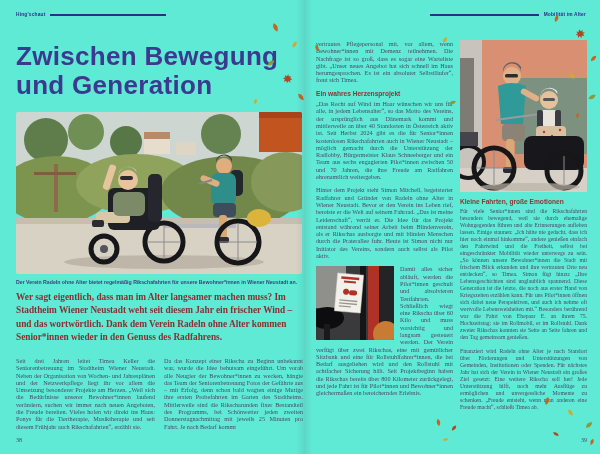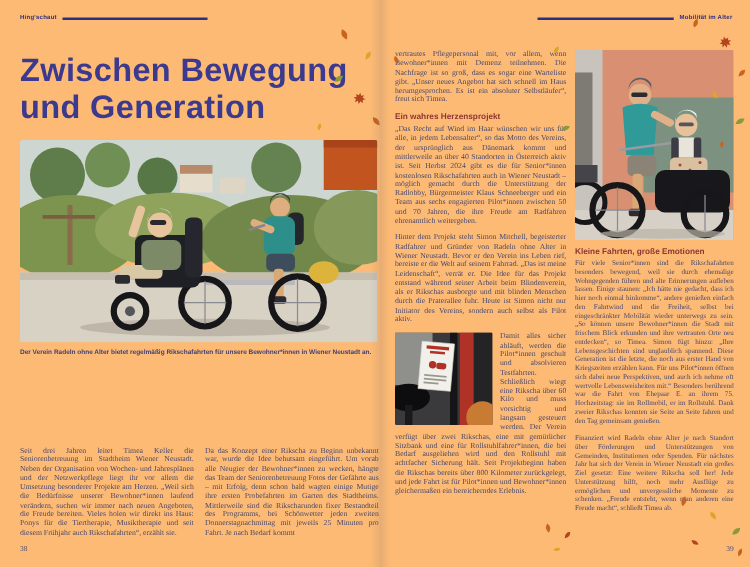--- a/index.html
+++ b/index.html
@@ -1,16 +1,16 @@
 <!DOCTYPE html>
 <html><head>
 <meta charset="utf-8">
 <style>
   html,body{margin:0;padding:0;background:#e8e8e8;}
-  .page{position:relative;width:600px;height:454px;background:#fdba74;overflow:hidden;
+  .page{position:relative;width:600px;height:454px;background:#5eead4;overflow:hidden;
         font-family:"Liberation Serif",serif;}
   .fold{position:absolute;left:296px;top:0;width:16px;height:454px;
         background:linear-gradient(90deg,rgba(90,90,110,0) 0%,rgba(90,90,110,0.10) 45%,rgba(90,90,110,0.14) 52%,rgba(90,90,110,0) 100%);}
   
   .hdr{position:absolute;top:12px;display:flex;align-items:center;gap:5px;}
   .hdr-left{left:16px;width:150px;}
   .hdr-right{left:430px;width:156px;}
   .hdr-label{font-family:"Liberation Sans",sans-serif;font-weight:bold;font-size:4.8px;
              color:#2d2f87;letter-spacing:.2px;white-space:nowrap;}
   .hdr-rule{height:2px;background:#2d2f87;flex:1;}
@@ -117,20 +117,21 @@
       <rect x="200" y="125" width="13" height="6" rx="2" fill="#2b2b31"></rect>
       <circle cx="222" cy="130" r="21" fill="none" stroke="#17171a" stroke-width="5"></circle>
       <line x1="222" y1="111" x2="222" y2="149" stroke="#8a8a90" stroke-width="1"></line>
       <line x1="203" y1="130" x2="241" y2="130" stroke="#8a8a90" stroke-width="1"></line>
       <line x1="183" y1="72" x2="196" y2="68" stroke="#85858b" stroke-width="2"></line>
       <ellipse cx="243" cy="106" rx="12" ry="9" fill="#dcb43c"></ellipse>
     </svg>
   </div>
   <div class="caption">Der Verein Radeln ohne Alter bietet regelmäßig Rikschafahrten für unsere Bewohner*innen in Wiener Neustadt an.</div>
 
+  <div class="lede">Wer sagt eigentlich, dass man im Alter langsamer machen muss? Im Stadtheim Wiener Neustadt weht seit diesem Jahr ein frischer Wind – und das wortwörtlich. Dank dem Verein Radeln ohne Alter kommen Senior*innen wieder in den Genuss des Radfahrens.</div>
 
   <div class="colL1 bodytxt">Seit drei Jahren leitet Timea Keller die Seniorenbetreuung im Stadtheim Wiener Neustadt. Neben der Organisation von Wochen- und Jahresplänen und der Netzwerkpflege liegt ihr vor allem die Umsetzung besonderer Projekte am Herzen. „Weil sich die Bedürfnisse unserer Bewohner*innen laufend verändern, suchen wir immer nach neuen Angeboten, die Freude bereiten. Vieles holen wir direkt ins Haus: Ponys für die Tiertherapie, Musiktherapie und seit diesem Frühjahr auch Rikschafahrten“, erzählt sie.</div>
   <div class="colL2 bodytxt">Da das Konzept einer Rikscha zu Beginn unbekannt war, wurde die Idee behutsam eingeführt. Um vorab alle Neugier der Bewohner*innen zu wecken, hängte das Team der Seniorenbetreuung Fotos der Gefährte aus – mit Erfolg, denn schon bald wagten einige Mutige ihre ersten Probefahrten im Garten des Stadtheims. Mittlerweile sind die Rikscharunden fixer Bestandteil des Programms, bei Schönwetter jeden zweiten Donnerstagnachmittag mit jeweils 25 Minuten pro Fahrt. Je nach Bedarf kommt</div>
 
   <div class="colM bodytxt">
     <p>vertrautes Pflegepersonal mit, vor allem, wenn Bewohner*innen mit Demenz teilnehmen. Die Nachfrage ist so groß, dass es sogar eine Warteliste gibt. „Unser neues Angebot hat sich schnell im Haus herumgesprochen. Es ist ein absoluter Selbstläufer“, freut sich Timea.</p>
     <div class="subhead">Ein wahres Herzensprojekt</div>
     <p>„Das Recht auf Wind im Haar wünschen wir uns für alle, in jedem Lebensalter“, so das Motto des Vereins, der ursprünglich aus Dänemark kommt und mittlerweile an über 40 Standorten in Österreich aktiv ist. Seit Herbst 2024 gibt es die für Senior*innen kostenlosen Rikschafahrten auch in Wiener Neustadt – möglich gemacht durch die Unterstützung der Radlobby, Bürgermeister Klaus Schneeberger und ein Team aus sechs engagierten Pilot*innen zwischen 50 und 70 Jahren, die ihre Freude am Radfahren ehrenamtlich weitergeben.</p>
     <p>Hinter dem Projekt steht Simon Mitchell, begeisterter Radfahrer und Gründer von Radeln ohne Alter in Wiener Neustadt. Bevor er den Verein ins Leben rief, bereiste er die Welt auf seinem Fahrrad. „Das ist meine Leidenschaft“, verrät er. Die Idee für das Projekt entstand während seiner Arbeit beim Blindenverein, als er Rikschas ausborgte und mit blinden Menschen durch die Praterallee fuhr. Heute ist Simon nicht nur Initiator des Vereins, sondern auch selbst als Pilot aktiv.</p>
     <div>

